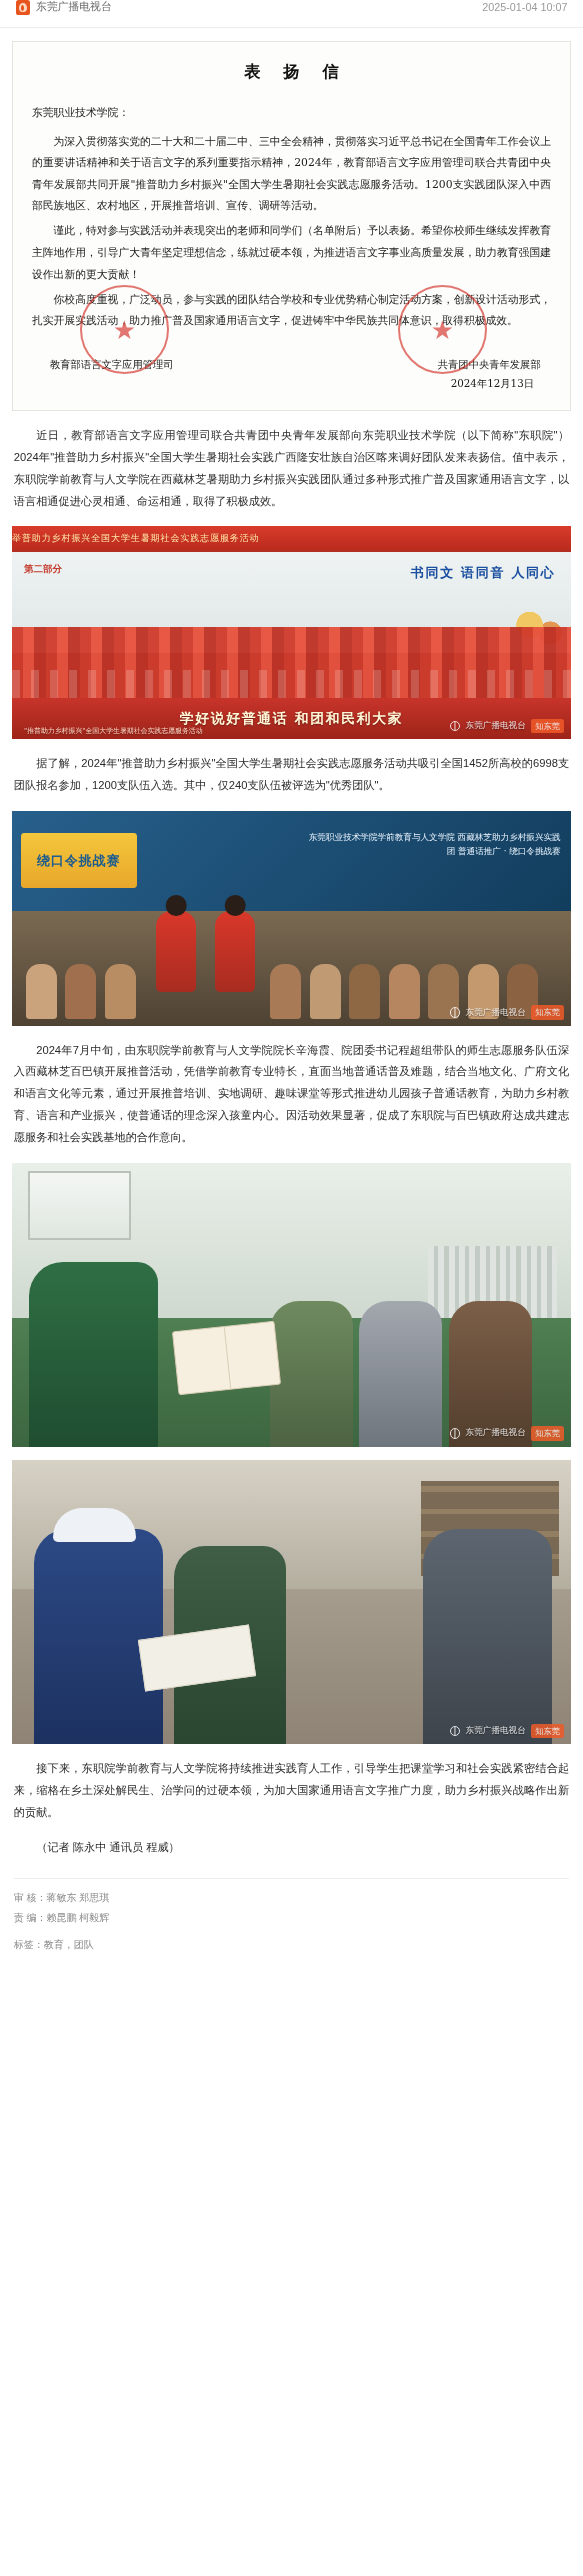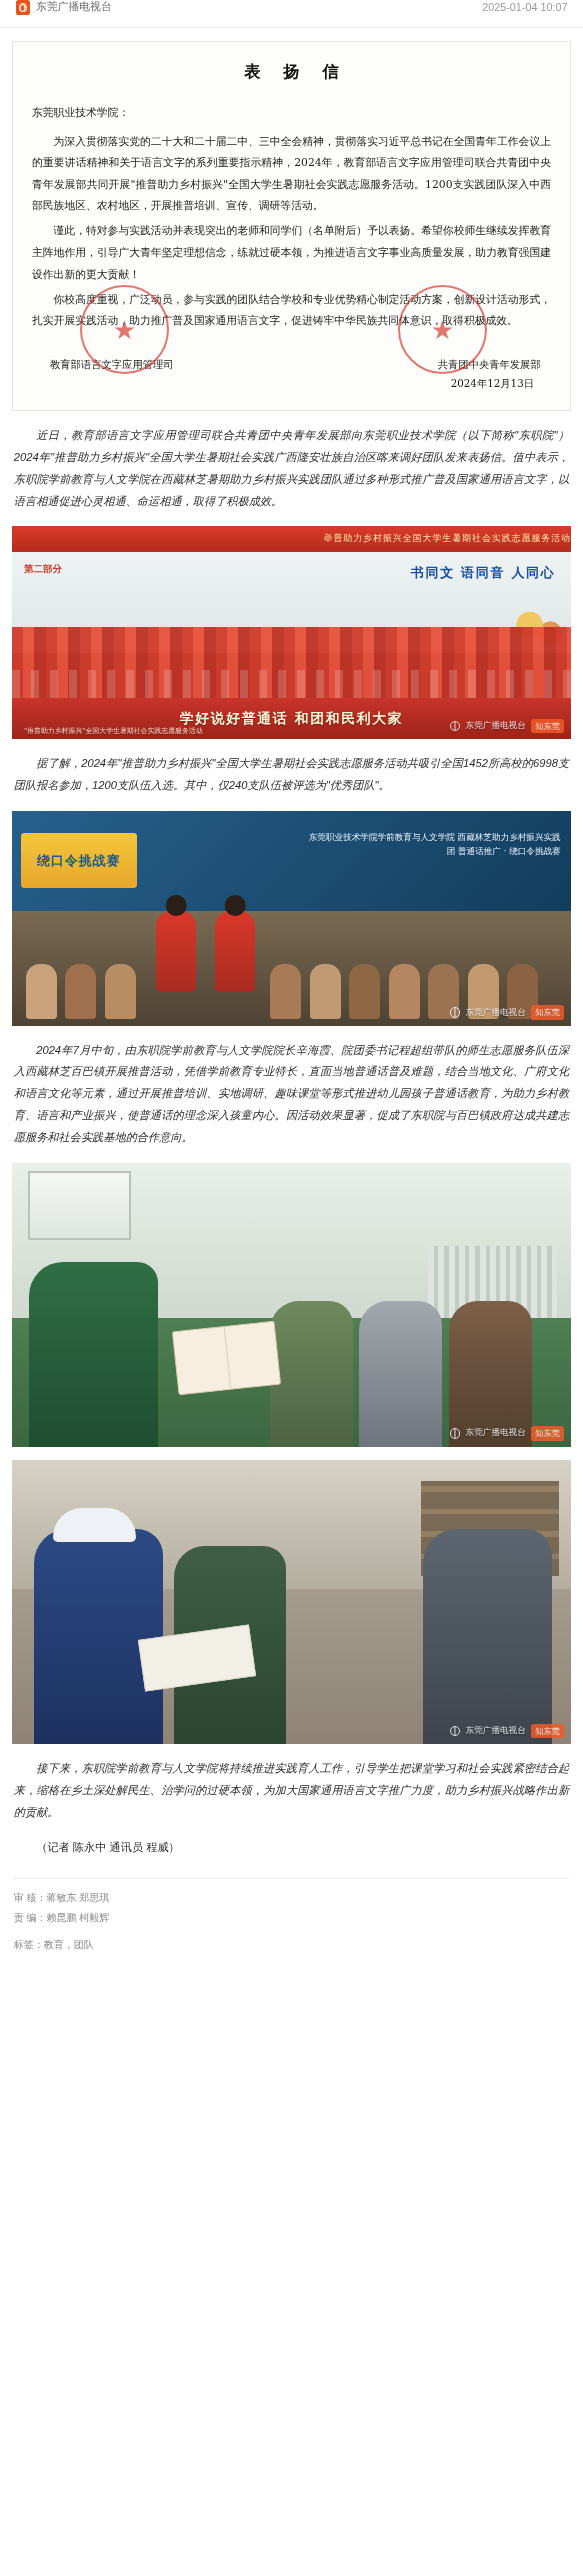--- a/index.html
+++ b/index.html
@@ -157,21 +157,20 @@
   .seal-left { left: 67px; bottom: 36px; }
   .seal-right { right: 83px; bottom: 36px; }
   
   .body-p {
     font-size: 11.2px;
     line-height: 1.95;
     color: #2b2b2b;
     text-align: justify;
     text-indent: 22.4px;
     margin: 13.8px 13.8px 0 13.8px;
-    font-style: italic;
   }
   .reporter {
     font-size: 11.2px;
     line-height: 1.95;
     color: #2b2b2b;
     text-indent: 22.4px;
     margin: 13.8px 13.8px 0 13.8px;
   }
   
   .photo {
@@ -216,21 +215,21 @@
     left: 50%; top: 0; bottom: 0;
     width: 1.1px; background: #fff;
     transform: translateX(-50%);
   }
 
   
   .p1 { height: 213px; background: linear-gradient(#c8352a, #a82a20 18%, #7d5c52 19%, #6b5248 100%); }
   .p1 .banner {
     position: absolute; left: 0; right: 0; top: 0; height: 24px;
     background: linear-gradient(#d93b2b, #b92b1d);
-    display: flex; align-items: center; justify-content: flex-end;
+    display: flex; align-items: center; justify-content: flex-start;
   }
   .p1 .banner span {
     color: #ffe9a8; font-size: 9px; letter-spacing: 0.9px;
     font-family: "DejaVu Serif", "Liberation Serif", serif;
     white-space: nowrap; overflow: hidden;
   }
   .p1 .wall {
     position: absolute; left: 0; right: 0; top: 26px; height: 101px;
     background: linear-gradient(#eef2f2, #dfe6e6);
   }

